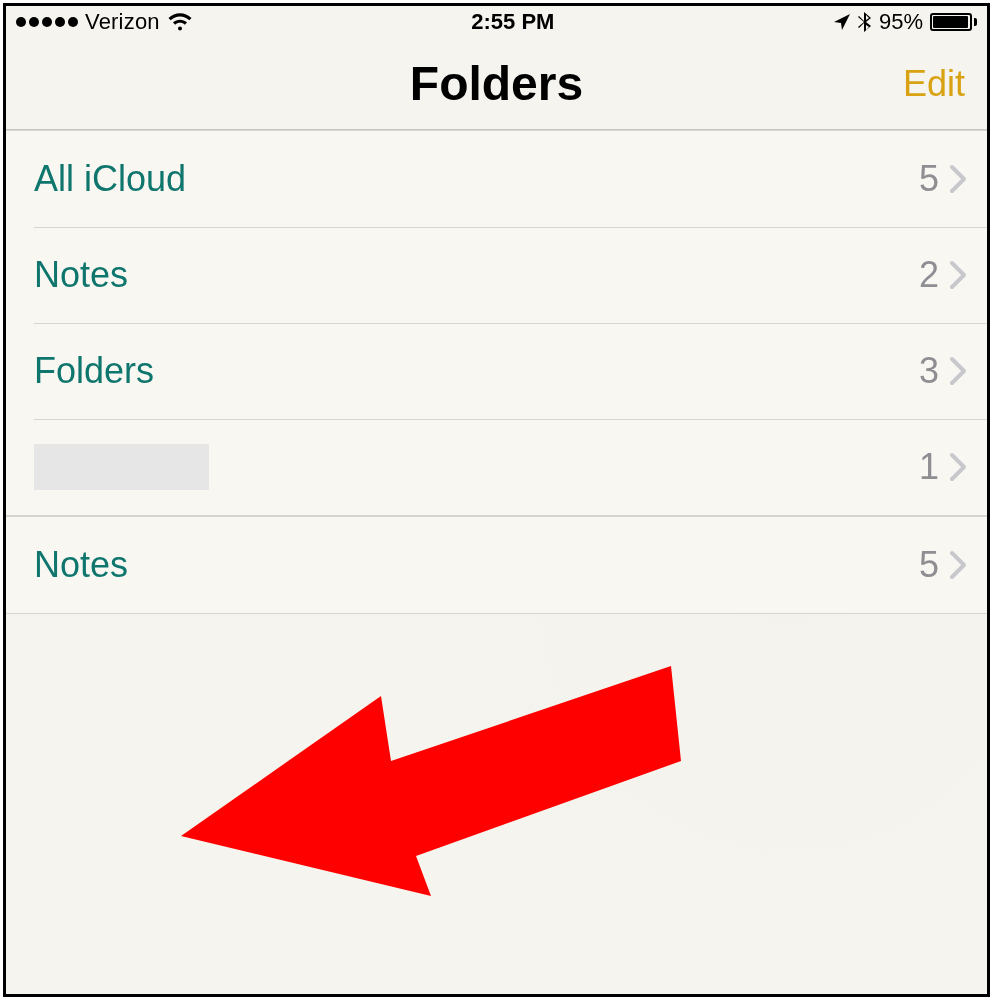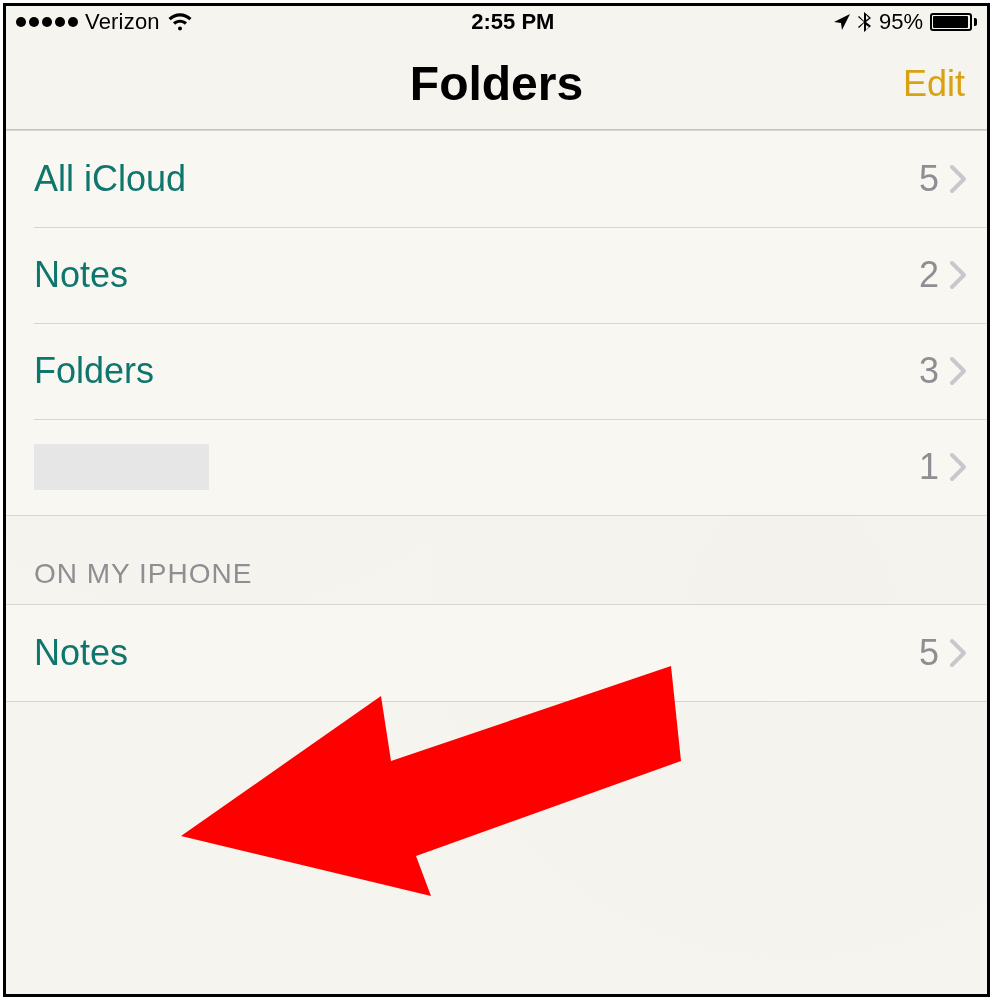--- a/index.html
+++ b/index.html
@@ -243,21 +243,20 @@
         <span class="chevron">
           <svg width="18" height="30" viewBox="0 0 18 30">
               <path d="M3 3l12 12L3 27" stroke="#c7c7cc" stroke-width="4" fill="none" stroke-linecap="round" stroke-linejoin="round"></path>
             </svg>
         </span>
       </span>
     </div>
 
   </div>
 
-  <div class="section-header">ON MY IPHONE</div>
   <div class="list paper">
 
     <div class="row">
       <span class="row-label">Notes</span>
       <span class="row-right">
         <span class="row-count">5</span>
         <span class="chevron">
           <svg width="18" height="30" viewBox="0 0 18 30">
               <path d="M3 3l12 12L3 27" stroke="#c7c7cc" stroke-width="4" fill="none" stroke-linecap="round" stroke-linejoin="round"></path>
             </svg>

